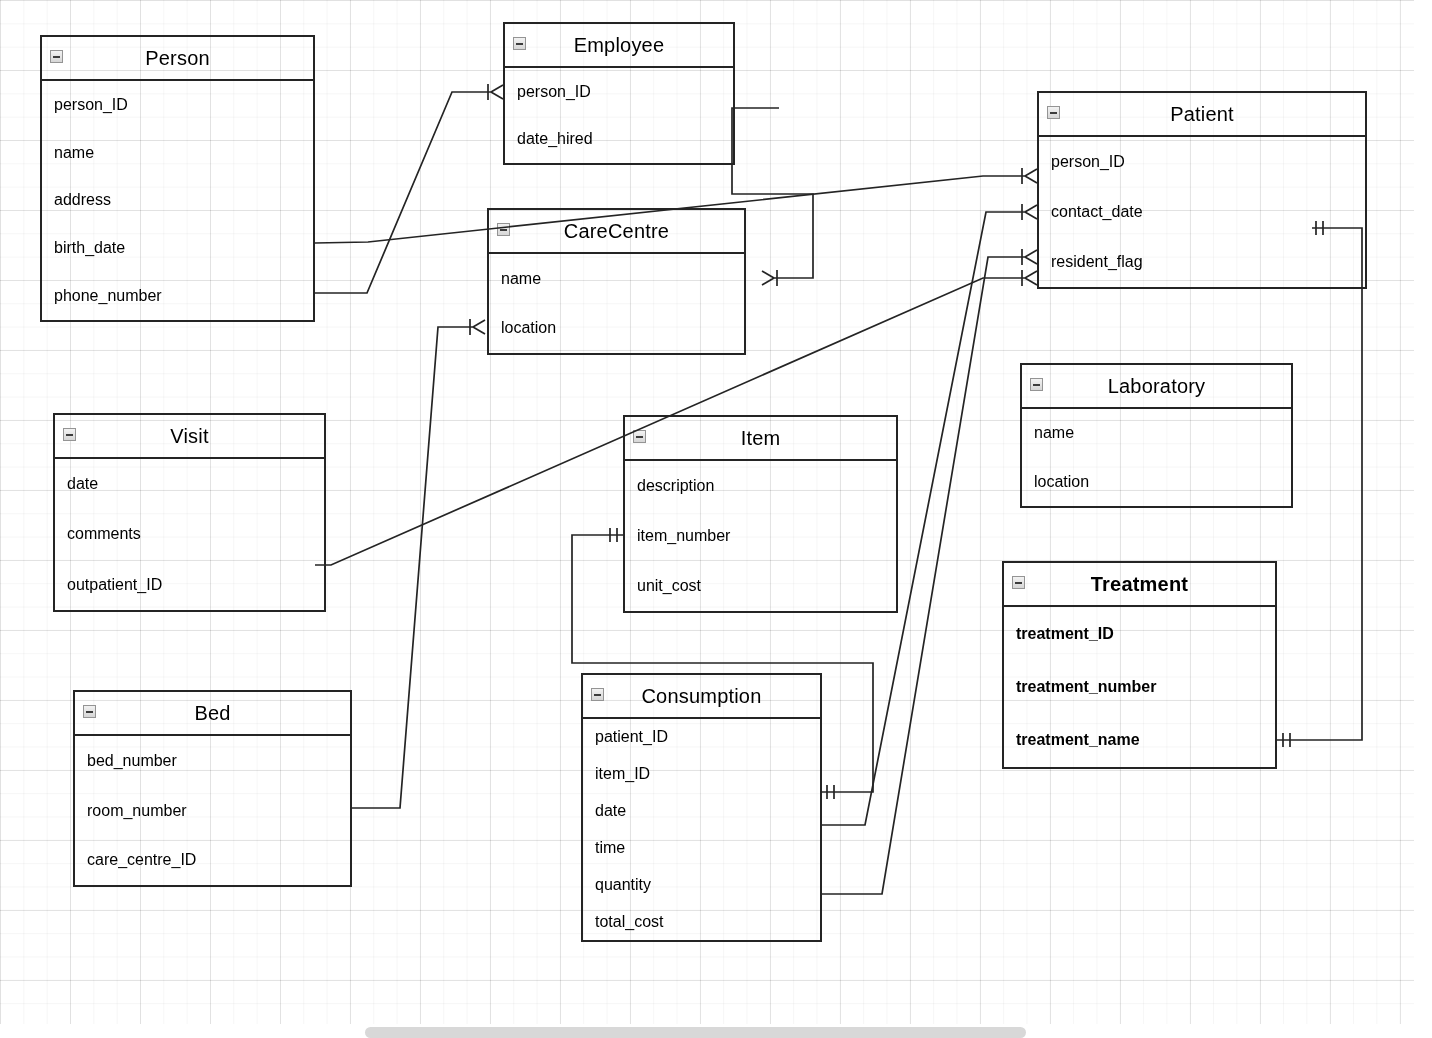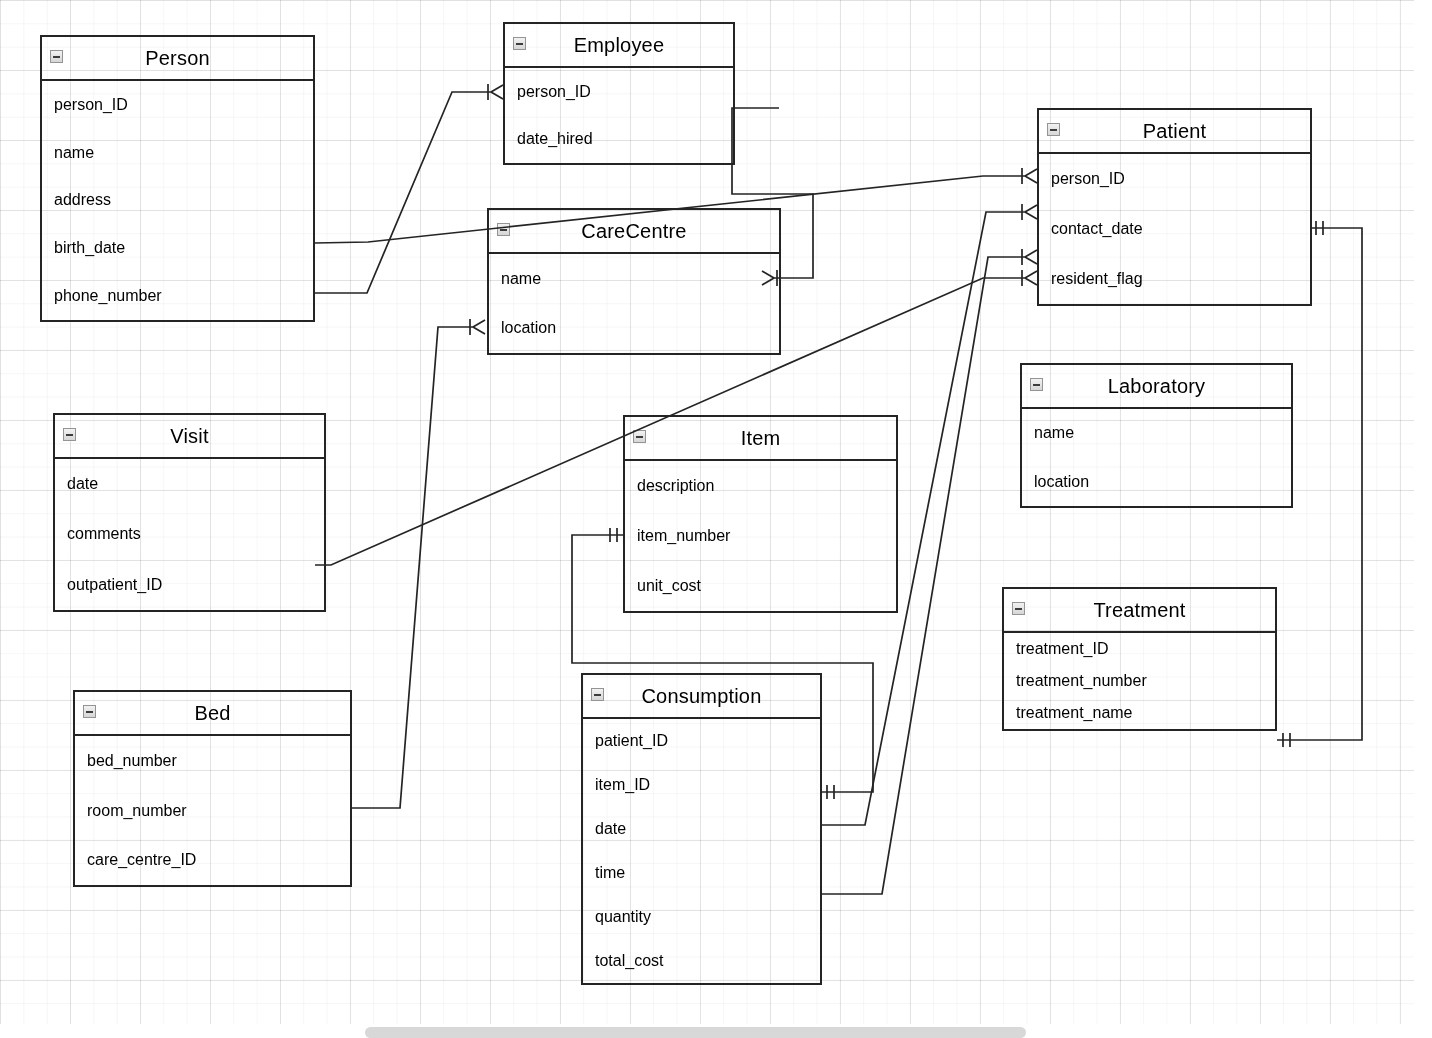--- a/index.html
+++ b/index.html
@@ -74,35 +74,35 @@
     </div>
     <div class="entity-rows">
         <div class="attr-row">
           <span>person_ID</span>
         </div>
         <div class="attr-row">
           <span>date_hired</span>
         </div>
       </div>
   </div>
-    <div class="entity" style="left: 487px; top: 208px; width: 294px; height: 147px;">
+    <div class="entity" style="left: 487px; top: 208px; width: 259px; height: 147px;">
     <div class="entity-header">
       <span class="collapse-icon"></span>
       <span class="entity-title">CareCentre</span>
     </div>
     <div class="entity-rows">
         <div class="attr-row">
           <span>name</span>
         </div>
         <div class="attr-row">
           <span>location</span>
         </div>
       </div>
   </div>
-    <div class="entity" style="left: 1037px; top: 108px; width: 275px; height: 198px;">
+    <div class="entity" style="left: 1037px; top: 91px; width: 330px; height: 198px;">
     <div class="entity-header">
       <span class="collapse-icon"></span>
       <span class="entity-title">Patient</span>
     </div>
     <div class="entity-rows">
         <div class="attr-row">
           <span>person_ID</span>
         </div>
         <div class="attr-row">
           <span>contact_date</span>
@@ -153,21 +153,21 @@
           <span>description</span>
         </div>
         <div class="attr-row">
           <span>item_number</span>
         </div>
         <div class="attr-row">
           <span>unit_cost</span>
         </div>
       </div>
   </div>
-    <div class="entity" style="left: 1002px; top: 587px; width: 275px; height: 144px;">
+    <div class="entity" style="left: 1002px; top: 561px; width: 275px; height: 208px; font-weight: bold;">
     <div class="entity-header">
       <span class="collapse-icon"></span>
       <span class="entity-title">Treatment</span>
     </div>
     <div class="entity-rows">
         <div class="attr-row">
           <span>treatment_ID</span>
         </div>
         <div class="attr-row">
           <span>treatment_number</span>
@@ -187,21 +187,21 @@
           <span>bed_number</span>
         </div>
         <div class="attr-row">
           <span>room_number</span>
         </div>
         <div class="attr-row">
           <span>care_centre_ID</span>
         </div>
       </div>
   </div>
-    <div class="entity" style="left: 581px; top: 673px; width: 241px; height: 312px;">
+    <div class="entity" style="left: 581px; top: 673px; width: 241px; height: 269px;">
     <div class="entity-header">
       <span class="collapse-icon"></span>
       <span class="entity-title">Consumption</span>
     </div>
     <div class="entity-rows">
         <div class="attr-row">
           <span>patient_ID</span>
         </div>
         <div class="attr-row">
           <span>item_ID</span>

